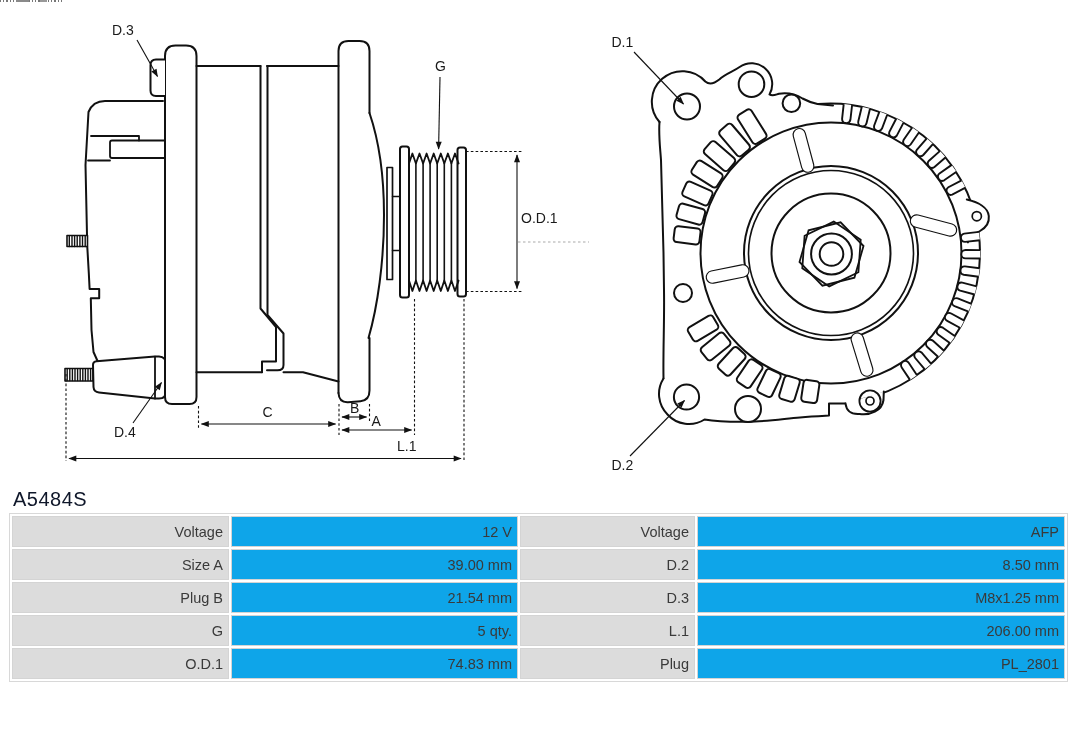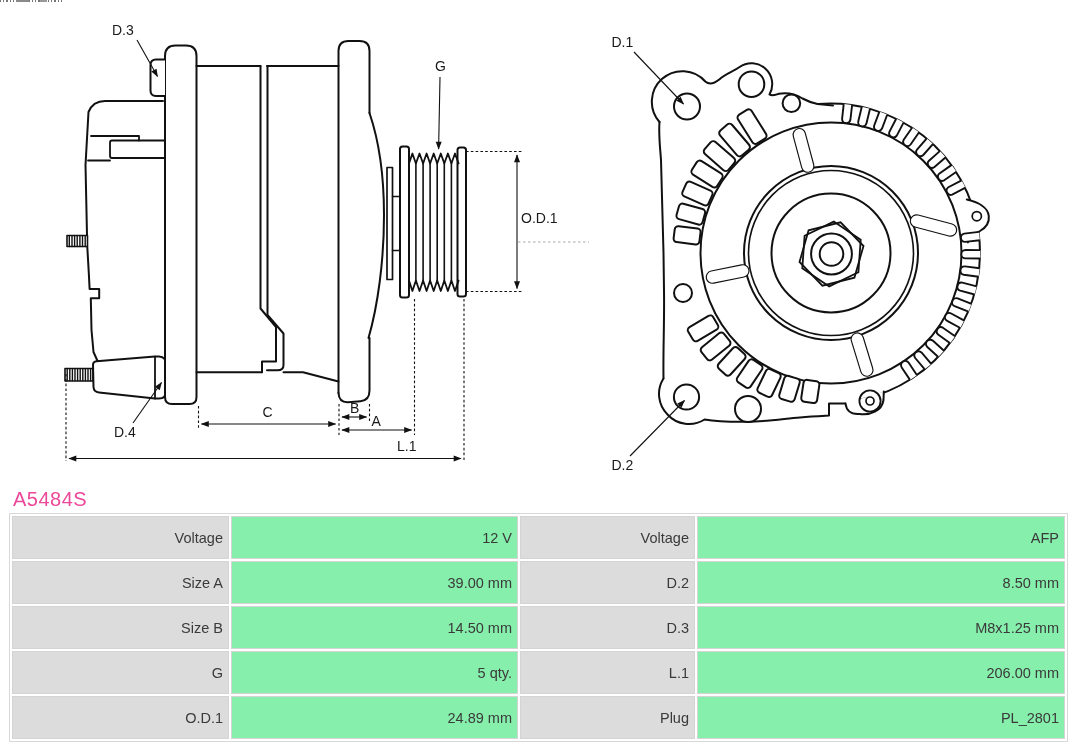--- a/index.html
+++ b/index.html
@@ -2,29 +2,29 @@
 <html><head>
 <meta charset="utf-8">
 <style>
   html,body { margin:0; padding:0; background:#fff; }
   body { width:1080px; height:753px; position:relative; overflow:hidden;
          font-family:"Liberation Sans", sans-serif; }
   #artifact { position:absolute; left:0; top:0; width:64px; height:1.5px;
     background:repeating-linear-gradient(90deg,#777 0 1.2px,#fff 1.2px 3.2px); }
   #artifact2 { position:absolute; left:16px; top:0; width:13px; height:1.5px; background:#8a8a8a; }
   #artifact3 { position:absolute; left:40px; top:0; width:7px; height:1.5px; background:#999; }
-  #code { position:absolute; left:13px; top:488px; font-size:20px; color:#ec4899;
+  #code { position:absolute; left:13px; top:488px; font-size:20px; color:#0f172a;
            letter-spacing:0.5px; }
   table { position:absolute; left:10px; top:514px; border-collapse:separate;
            border-spacing:2px; background:#fff; outline:1px solid #d8d8d8; }
-  td { height:43px; font-size:14.5px; color:#3a3a3a; text-align:right;
+  td { height:31px; font-size:14.5px; color:#3a3a3a; text-align:right;
        border:1px solid #d4d4d4; padding:0 5px 0 0; white-space:nowrap;
        box-sizing:border-box; }
   td.l { background:#dcdcdc; }
-  td.v { background:#86efac; }
+  td.v { background:#0ea5e9; }
 </style>
 </head>
 <body>
 <div id="artifact"></div>
 <div id="artifact2"></div>
 <div id="artifact3"></div>
 <svg width="1080" height="515" viewBox="0 0 1080 515" style="position:absolute;left:0;top:0">
     <defs>
       <marker id="ae" markerWidth="10" markerHeight="8" refX="7.8" refY="4" orient="auto" markerUnits="userSpaceOnUse">
         <path d="M0.5,1 L8.5,4 L0.5,7 z" fill="#111"></path>
@@ -202,31 +202,31 @@
         <td class="l" style="width:175px">Voltage</td>
         <td class="v" style="width:368px">AFP</td>
       </tr>
       <tr>
         <td class="l" style="width:217px">Size A</td>
         <td class="v" style="width:287px">39.00 mm</td>
         <td class="l" style="width:175px">D.2</td>
         <td class="v" style="width:368px">8.50 mm</td>
       </tr>
       <tr>
-        <td class="l" style="width:217px">Size B</td>
-        <td class="v" style="width:287px">14.50 mm</td>
+        <td class="l" style="width:217px">Plug B</td>
+        <td class="v" style="width:287px">21.54 mm</td>
         <td class="l" style="width:175px">D.3</td>
         <td class="v" style="width:368px">M8x1.25 mm</td>
       </tr>
       <tr>
         <td class="l" style="width:217px">G</td>
         <td class="v" style="width:287px">5 qty.</td>
         <td class="l" style="width:175px">L.1</td>
         <td class="v" style="width:368px">206.00 mm</td>
       </tr>
       <tr>
         <td class="l" style="width:217px">O.D.1</td>
-        <td class="v" style="width:287px">24.89 mm</td>
+        <td class="v" style="width:287px">74.83 mm</td>
         <td class="l" style="width:175px">Plug</td>
         <td class="v" style="width:368px">PL_2801</td>
       </tr>
     </tbody>
   </table>
 
 </body></html>

